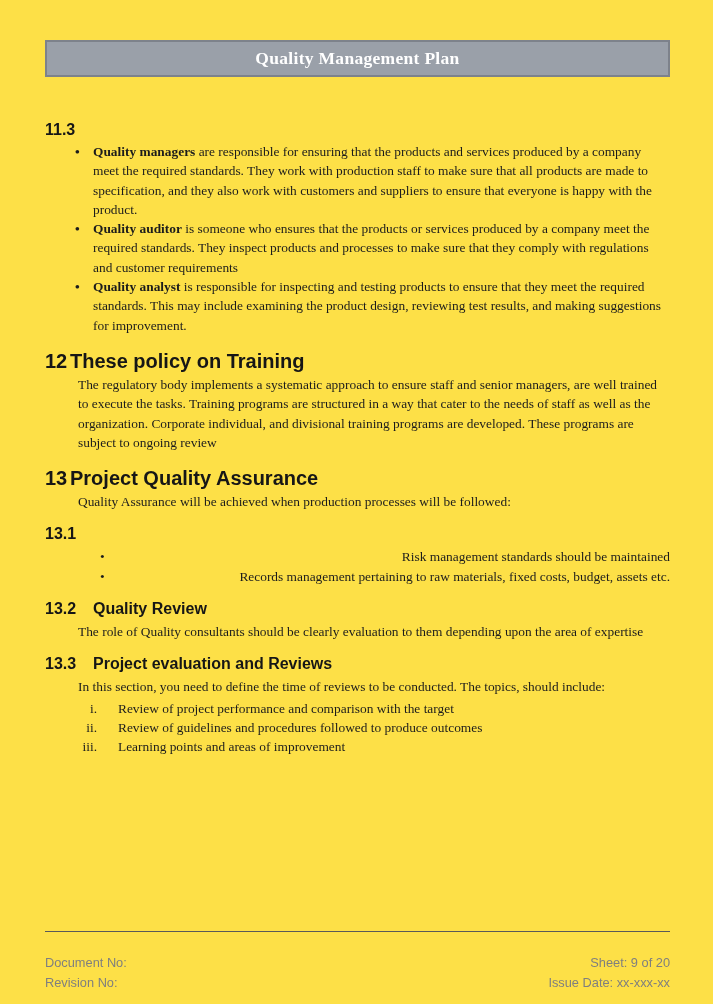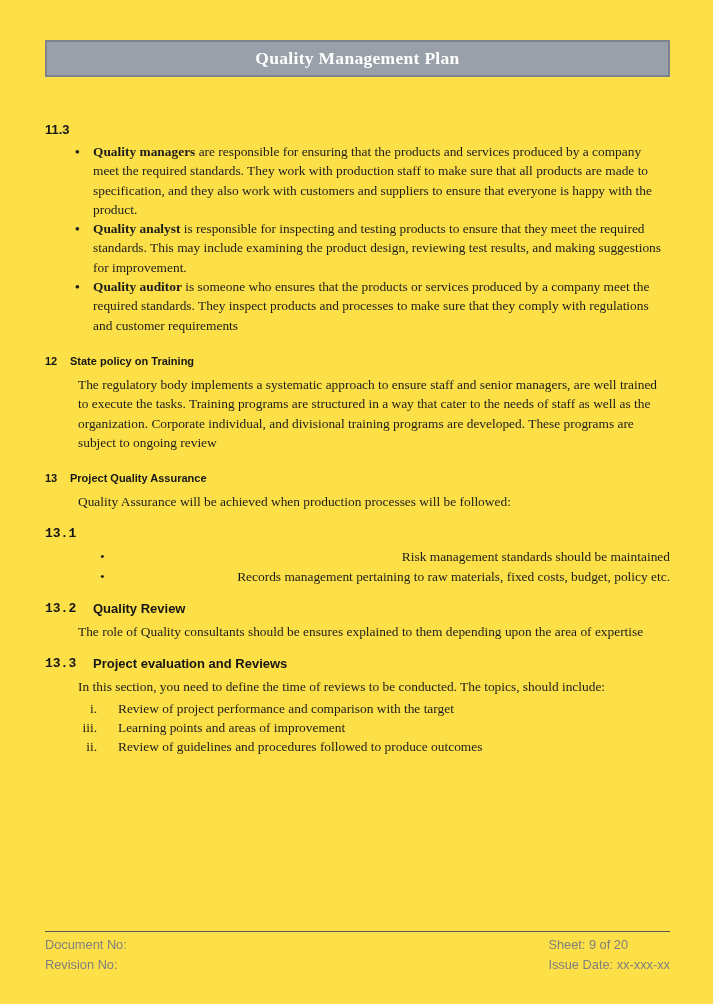--- a/index.html
+++ b/index.html
@@ -25,28 +25,28 @@
     font-size:17.5px; font-weight:bold; color:#ffffff;
     letter-spacing:0.3px;
   }
   
   .content {
     position:absolute; top:121px; left:45px; width:625px;
     font-size:13.4px; line-height:19.3px;
   }
   .h-sub {
     font-family:"Liberation Sans", sans-serif;
-    font-size:13px; font-weight:bold; color:#161616;
+    font-size:16px; font-weight:bold; color:#161616;
     display:flex; line-height:18px;
   }
   .h-sub .num-sm { width:28px; flex:0 0 28px; }
-  .h-sub .num-lg { width:48px; flex:0 0 48px;font-family:Liberation Mono, monospace; }
+  .h-sub .num-lg { width:48px; flex:0 0 48px; }
   .h-main {
     font-family:"Liberation Sans", sans-serif;
-    font-size:11px; font-weight:bold; color:#161616;
+    font-size:20px; font-weight:bold; color:#161616;
     display:flex; line-height:20px;
   }
   .h-main .num { width:25px; flex:0 0 25px; }
   .mt-16 { margin-top:16px; }
   .mt-14 { margin-top:14px; }
   .mb-4  { margin-bottom:4px; }
   .mb-3  { margin-bottom:3px; }
   ul.qa-bullets { list-style:none; }
   ul.qa-bullets li {
     position:relative; padding-left:48px;
@@ -66,90 +66,90 @@
   }
   .body-para { margin-left:33px; }
   .roman-list { margin-top:2px; }
   .roman-row { display:flex; }
   .roman-marker { width:52px; flex:0 0 52px; text-align:right; }
   .roman-text { margin-left:21px; }
   
   .footer {
     position:absolute; top:931px; left:45px; width:625px;
     border-top:1px solid #595959;
-    padding-top:3px;
+    padding-top:21px;
     display:flex; justify-content:space-between;
     font-family:"Liberation Sans", sans-serif;
     font-size:12.8px; line-height:20px; color:#7f7f7f;
   }
-  .footer .right { }
+  .footer .right { text-align:right; }
 </style>
 </head>
 <body>
 
 <div class="page">
 
   <div class="banner">
     <span class="title">Quality Management Plan</span>
   </div>
 
   <div class="content">
 
     <div class="h-sub mb-3">
       <span class="num-sm">11.3</span>
     </div>
     <ul class="qa-bullets">
       <li><b>Quality managers</b><span> are responsible for ensuring that the products and services produced by a company meet the required standards. They work with production staff to make sure that all products are made to specification, and they also work with customers and suppliers to ensure that everyone is happy with the product.</span></li>
+      <li><b>Quality auditor</b><span> is someone who ensures that the products or services produced by a company meet the required standards. They inspect products and processes to make sure that they comply with regulations and customer requirements</span></li>
       <li><b>Quality analyst</b><span> is responsible for inspecting and testing products to ensure that they meet the required standards. This may include examining the product design, reviewing test results, and making suggestions for improvement.</span></li>
-      <li><b>Quality auditor</b><span> is someone who ensures that the products or services produced by a company meet the required standards. They inspect products and processes to make sure that they comply with regulations and customer requirements</span></li>
     </ul>
 
     <div class="h-main mt-16 mb-4">
       <span class="num">12</span>
-      <span class="ttl">State policy on Training</span>
+      <span class="ttl">These policy on Training</span>
     </div>
     <p class="body-para">The regulatory body implements a systematic approach to ensure staff and senior managers, are well trained to execute the tasks. Training programs are structured in a way that cater to the needs of staff as well as the organization. Corporate individual, and divisional training programs are developed. These programs are subject to ongoing review</p>
 
     <div class="h-main mt-16 mb-4">
       <span class="num">13</span>
       <span class="ttl">Project Quality Assurance</span>
     </div>
     <p class="body-para">Quality Assurance will be achieved when production processes will be followed:</p>
 
     <div class="h-sub mt-14 mb-4">
       <span class="num-lg">13.1</span>
     </div>
     <ul class="sub-bullets">
       <li>Risk management standards should be maintained</li>
-      <li>Records management pertaining to raw materials, fixed costs, budget, policy etc.</li>
+      <li>Records management pertaining to raw materials, fixed costs, budget, assets etc.</li>
     </ul>
 
     <div class="h-sub mt-14 mb-4">
       <span class="num-lg">13.2</span>
       <span class="ttl">Quality Review</span>
     </div>
-    <p class="body-para">The role of Quality consultants should be ensures explained to them depending upon the area of expertise</p>
+    <p class="body-para">The role of Quality consultants should be clearly evaluation to them depending upon the area of expertise</p>
 
     <div class="h-sub mt-14 mb-4">
       <span class="num-lg">13.3</span>
       <span class="ttl">Project evaluation and Reviews</span>
     </div>
     <p class="body-para">In this section, you need to define the time of reviews to be conducted. The topics, should include:</p>
     <div class="roman-list">
       <div class="roman-row">
         <span class="roman-marker">i.</span>
         <span class="roman-text">Review of project performance and comparison with the target</span>
       </div>
       <div class="roman-row">
+        <span class="roman-marker">ii.</span>
+        <span class="roman-text">Review of guidelines and procedures followed to produce outcomes</span>
+      </div>
+      <div class="roman-row">
         <span class="roman-marker">iii.</span>
         <span class="roman-text">Learning points and areas of improvement</span>
-      </div>
-      <div class="roman-row">
-        <span class="roman-marker">ii.</span>
-        <span class="roman-text">Review of guidelines and procedures followed to produce outcomes</span>
       </div>
     </div>
 
   </div>
 
   <div class="footer">
     <div class="left">
       <div>Document No:</div>
       <div>Revision No:</div>
     </div>

